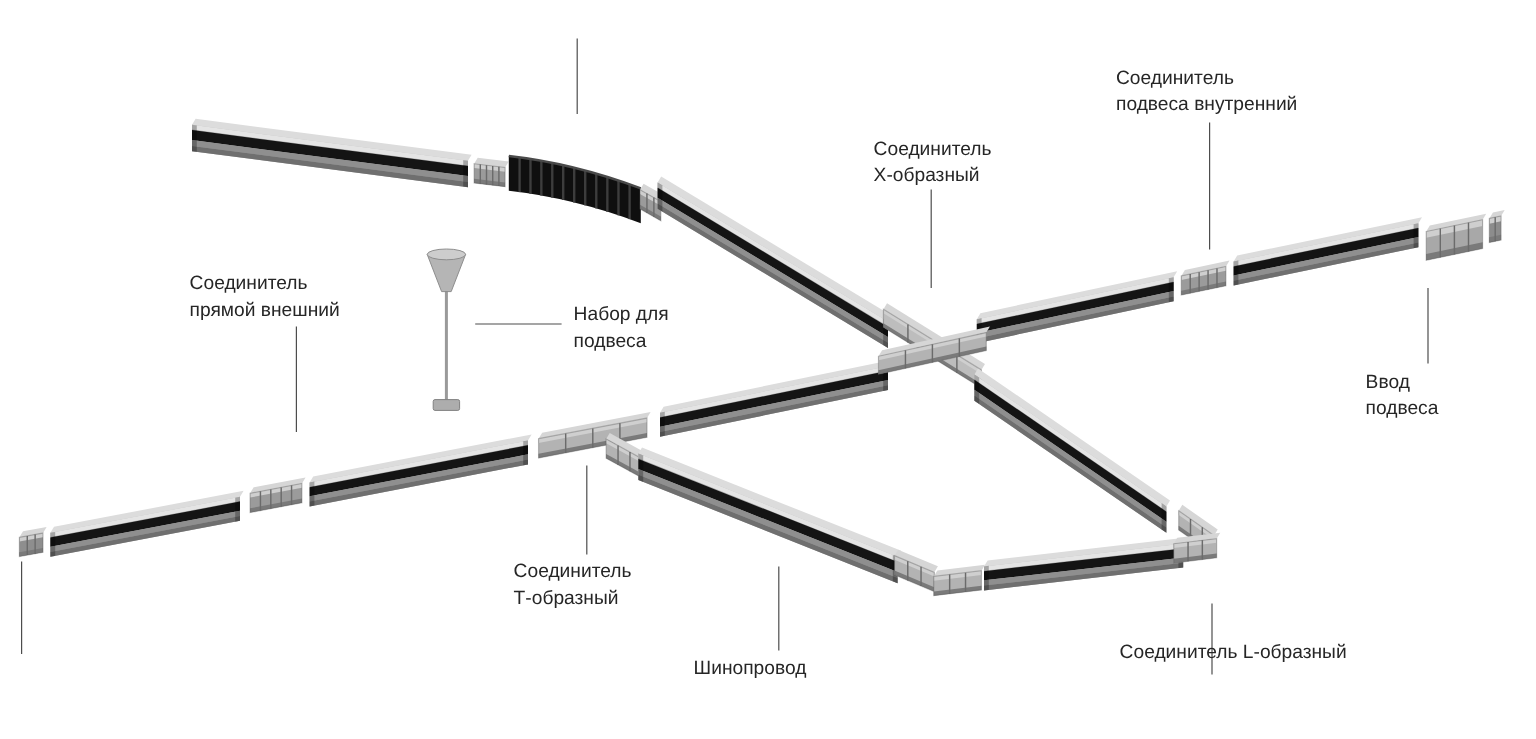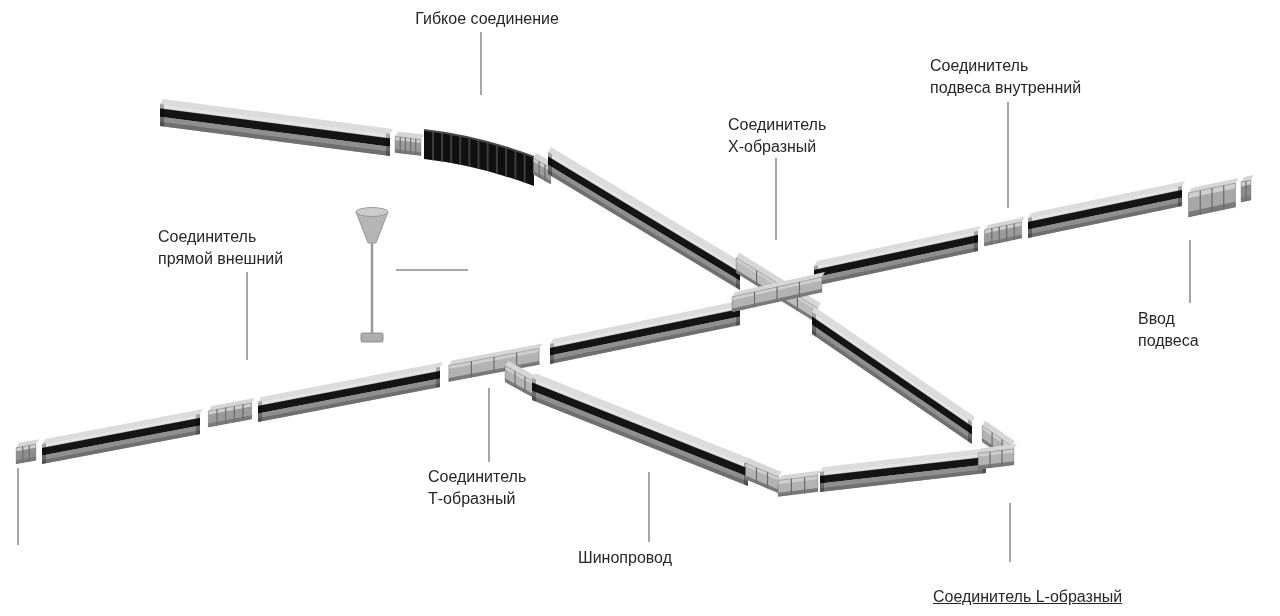--- a/index.html
+++ b/index.html
@@ -299,53 +299,53 @@
         <line x1="247" y1="272" x2="247" y2="360" stroke="#4d4d4d" stroke-width="1"></line>
         <line x1="396" y1="270" x2="468" y2="270" stroke="#4d4d4d" stroke-width="1"></line>
         <line x1="1190" y1="240" x2="1190" y2="303" stroke="#4d4d4d" stroke-width="1"></line>
         <line x1="489" y1="388" x2="489" y2="462" stroke="#4d4d4d" stroke-width="1"></line>
         <line x1="649" y1="472" x2="649" y2="542" stroke="#4d4d4d" stroke-width="1"></line>
         <line x1="18" y1="468" x2="18" y2="545" stroke="#4d4d4d" stroke-width="1"></line>
         <line x1="1010" y1="503" x2="1010" y2="562" stroke="#4d4d4d" stroke-width="1"></line>
       </g>
     </svg>
 
-  <div class="label center" style="left:402px;top:8px;width:170px;">
-    <span class="ln">Гибкое соединение</span>
-    <span class="ln"></span>
-  </div>
 
   <div class="label" style="left:930px;top:55px;">
     <span class="ln">Соединитель</span>
     <span class="ln">подвеса внутренний</span>
   </div>
 
   <div class="label" style="left:728px;top:114px;">
     <span class="ln">Соединитель</span>
     <span class="ln">Х-образный</span>
   </div>
 
   <div class="label" style="left:158px;top:226px;">
     <span class="ln">Соединитель</span>
     <span class="ln">прямой внешний</span>
   </div>
 
+  <div class="label" style="left:478px;top:252px;">
+    <span class="ln">Набор для</span>
+    <span class="ln">подвеса</span>
+  </div>
 
   <div class="label" style="left:1138px;top:308px;">
     <span class="ln">Ввод</span>
     <span class="ln">подвеса</span>
   </div>
 
   <div class="label" style="left:428px;top:466px;">
     <span class="ln">Соединитель</span>
     <span class="ln">Т-образный</span>
   </div>
 
   <div class="label" style="left:578px;top:547px;">
     <span class="ln">Шинопровод</span>
   </div>
 
 
-  <div class="label" style="left:933px;top:586px;text-decoration:underline;">
+  <div class="label" style="left:933px;top:533px;">
     <span class="ln">Соединитель L-образный</span>
   </div>
 
 </div>
 
 </body></html>

